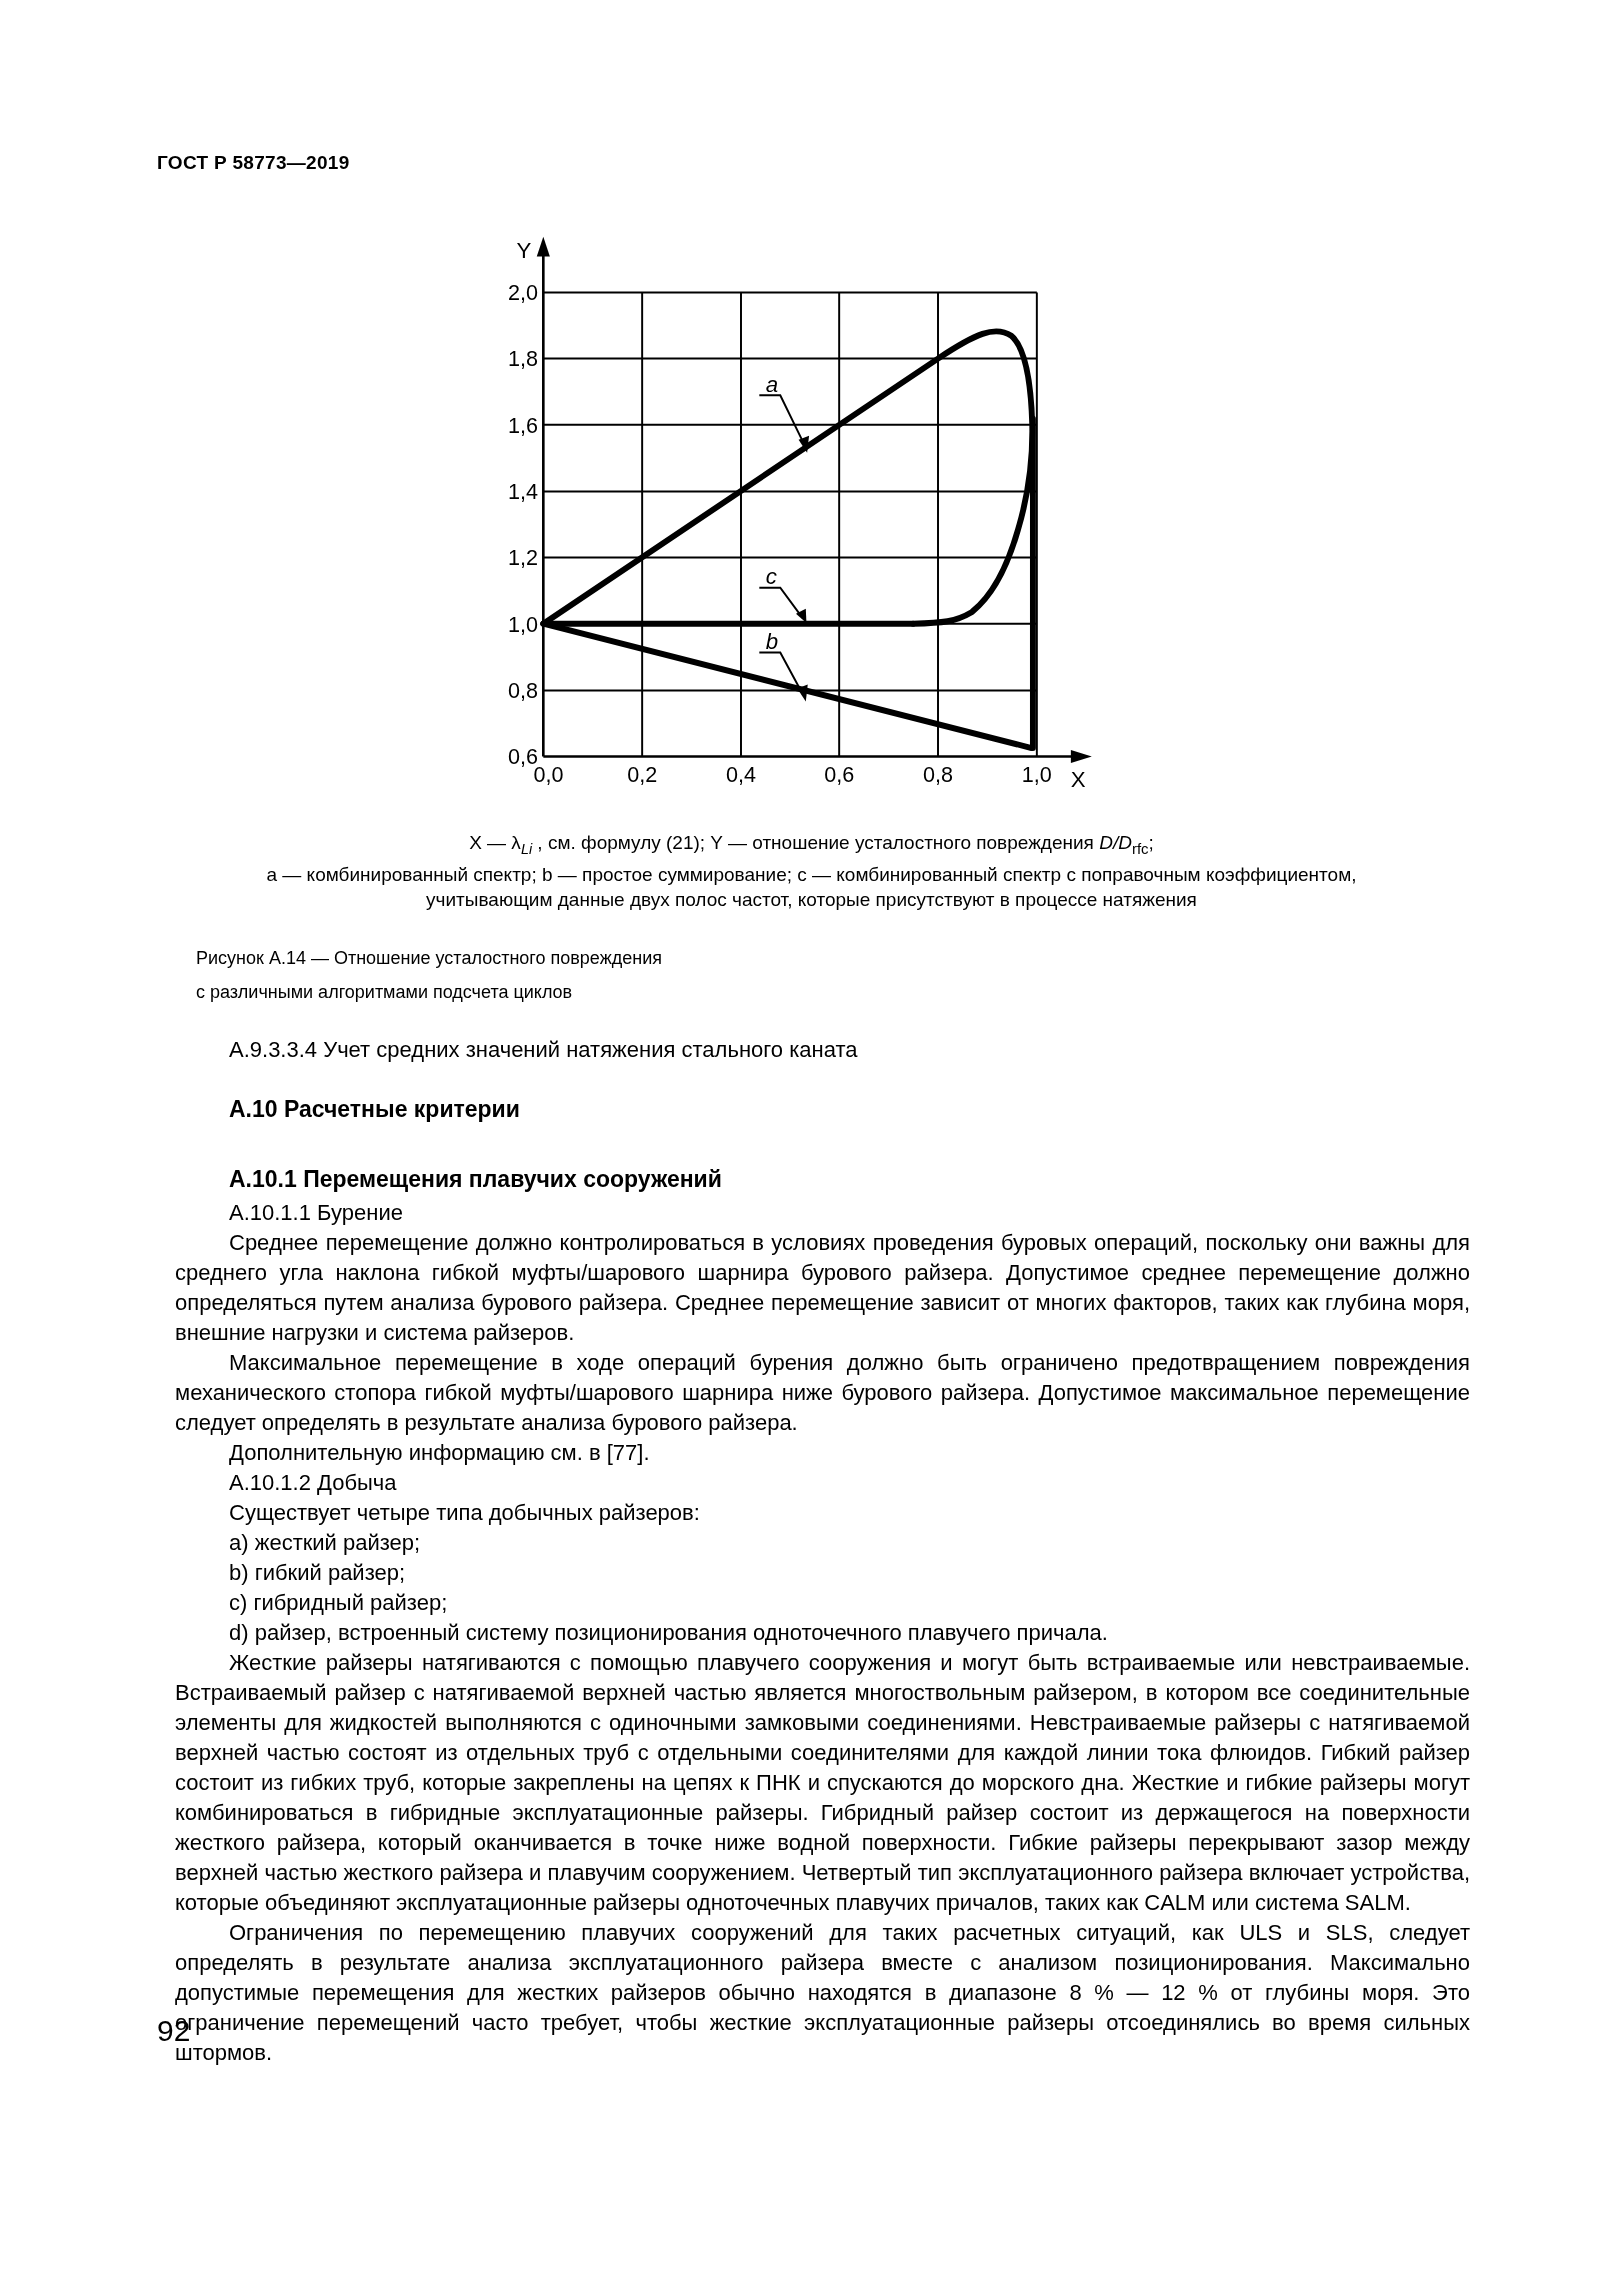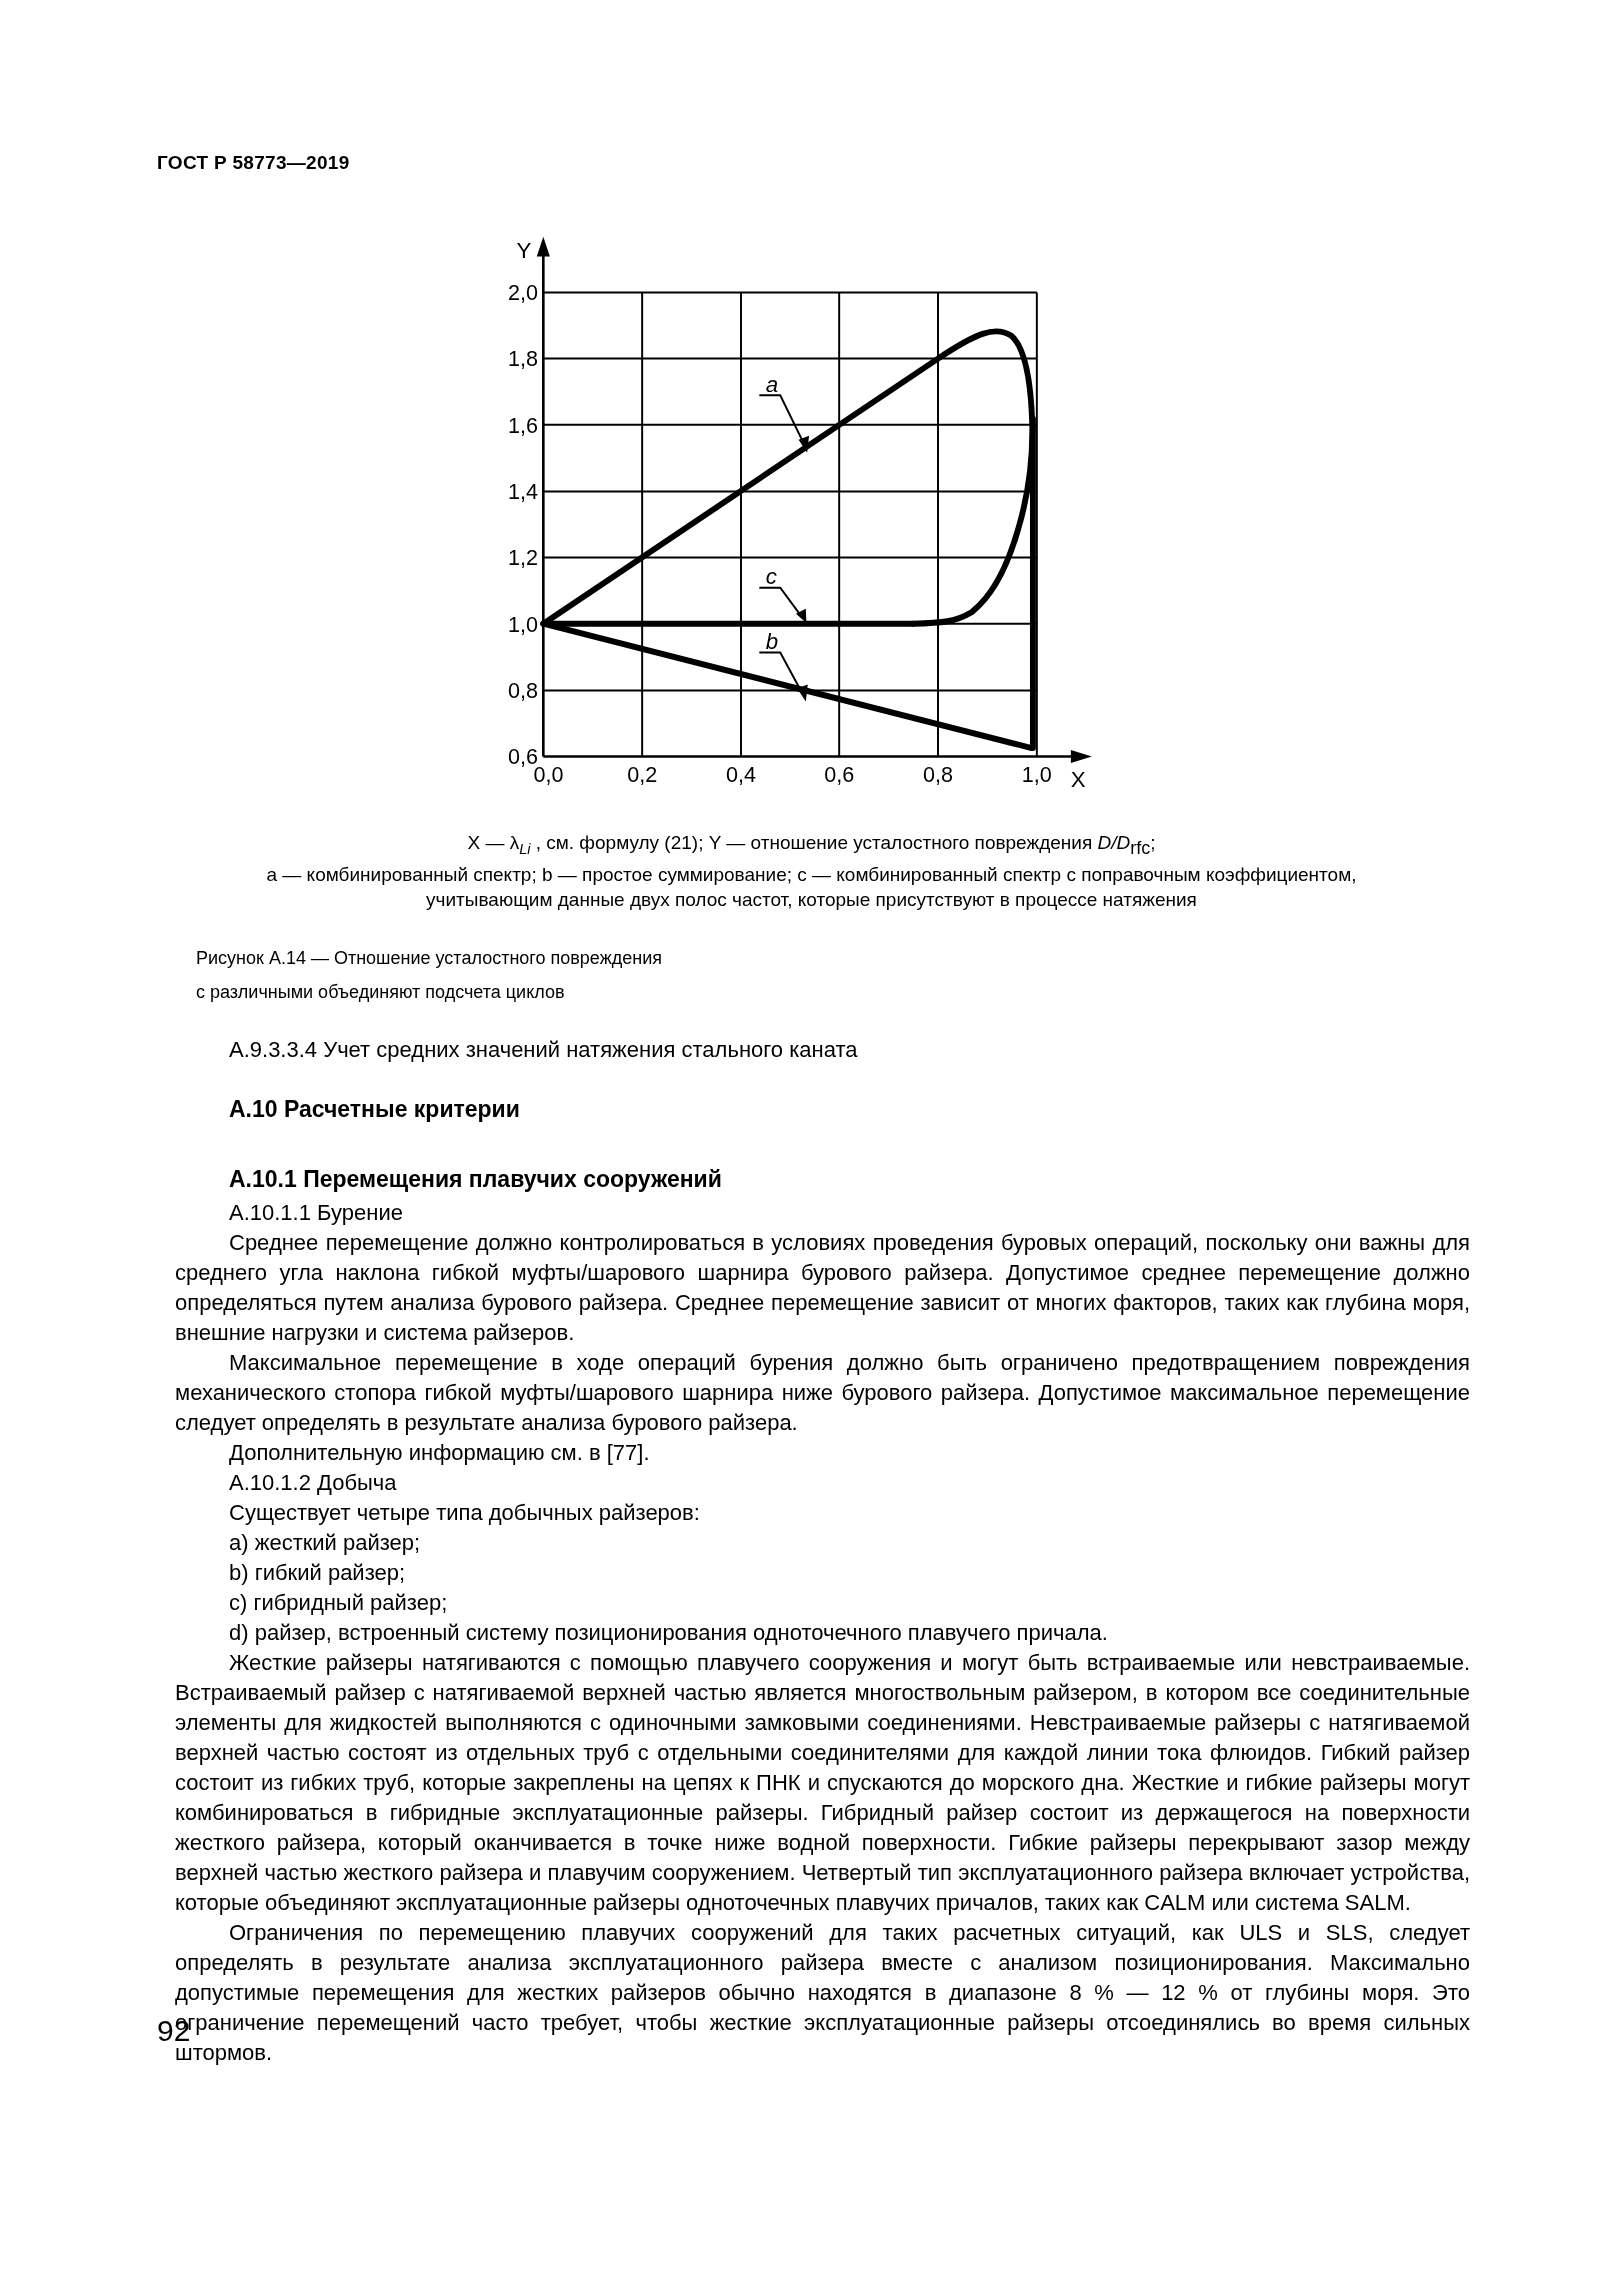--- a/index.html
+++ b/index.html
@@ -86,29 +86,29 @@
     <polygon points="1232,952 1216,938 1231,930" stroke="none"></polygon>
 
     <text x="1170" y="992" font-size="34" font-style="italic" stroke="none">b</text>
     <polyline points="1160,997 1192,997 1226,1060" fill="none"></polyline>
     <polygon points="1231,1072 1218,1052 1234,1046" stroke="none"></polygon>
   </g>
 </svg>
 
 <div class="abs caption" style="top:830px;">
   <div>
-    <span>X — λ</span><sub style="font-style:italic;font-size:14.4px;">Li</sub><span> , см. формулу (21); Y — отношение усталостного повреждения </span><i>D/D</i><sub style="font-size:18px;">rfc</sub><span>;</span>
+    <span>X — λ</span><sub style="font-style:italic;font-size:14.4px;">Li</sub><span> , см. формулу (21); Y — отношение усталостного повреждения </span><i>D/D</i><sub style="font-size:15px;">rfc</sub><span>;</span>
   </div>
   <div>a — комбинированный спектр; b — простое суммирование; c — комбинированный спектр с поправочным коэффициентом,</div>
   <div>учитывающим данные двух полос частот, которые присутствуют в процессе натяжения</div>
 </div>
 
 <div class="abs fig-title" style="top:941px;">
   <div>Рисунок А.14 — Отношение усталостного повреждения</div>
-  <div>с различными объединяют подсчета циклов</div>
+  <div>с различными алгоритмами подсчета циклов</div>
 </div>
 
 <div class="abs body-text" style="top:1035px;">
   <p class="p ind-left">А.9.3.3.4 Учет средних значений натяжения стального каната</p>
   <p class="p ind-left section-heading" style="margin-top:26px;">А.10 Расчетные критерии</p>
   <p class="p ind-left section-heading">А.10.1 Перемещения плавучих сооружений</p>
   <p class="p ind-left">А.10.1.1 Бурение</p>
   <p class="p indent">Среднее перемещение должно контролироваться в условиях проведения буровых операций, поскольку они важны для среднего угла наклона гибкой муфты/шарового шарнира бурового райзера. Допустимое среднее перемещение должно определяться путем анализа бурового райзера. Среднее перемещение зависит от многих факторов, таких как глубина моря, внешние нагрузки и система райзеров.</p>
   <p class="p indent">Максимальное перемещение в ходе операций бурения должно быть ограничено предотвращением повреждения механического стопора гибкой муфты/шарового шарнира ниже бурового райзера. Допустимое максимальное перемещение следует определять в результате анализа бурового райзера.</p>
   <p class="p ind-left">Дополнительную информацию см. в [77].</p>

